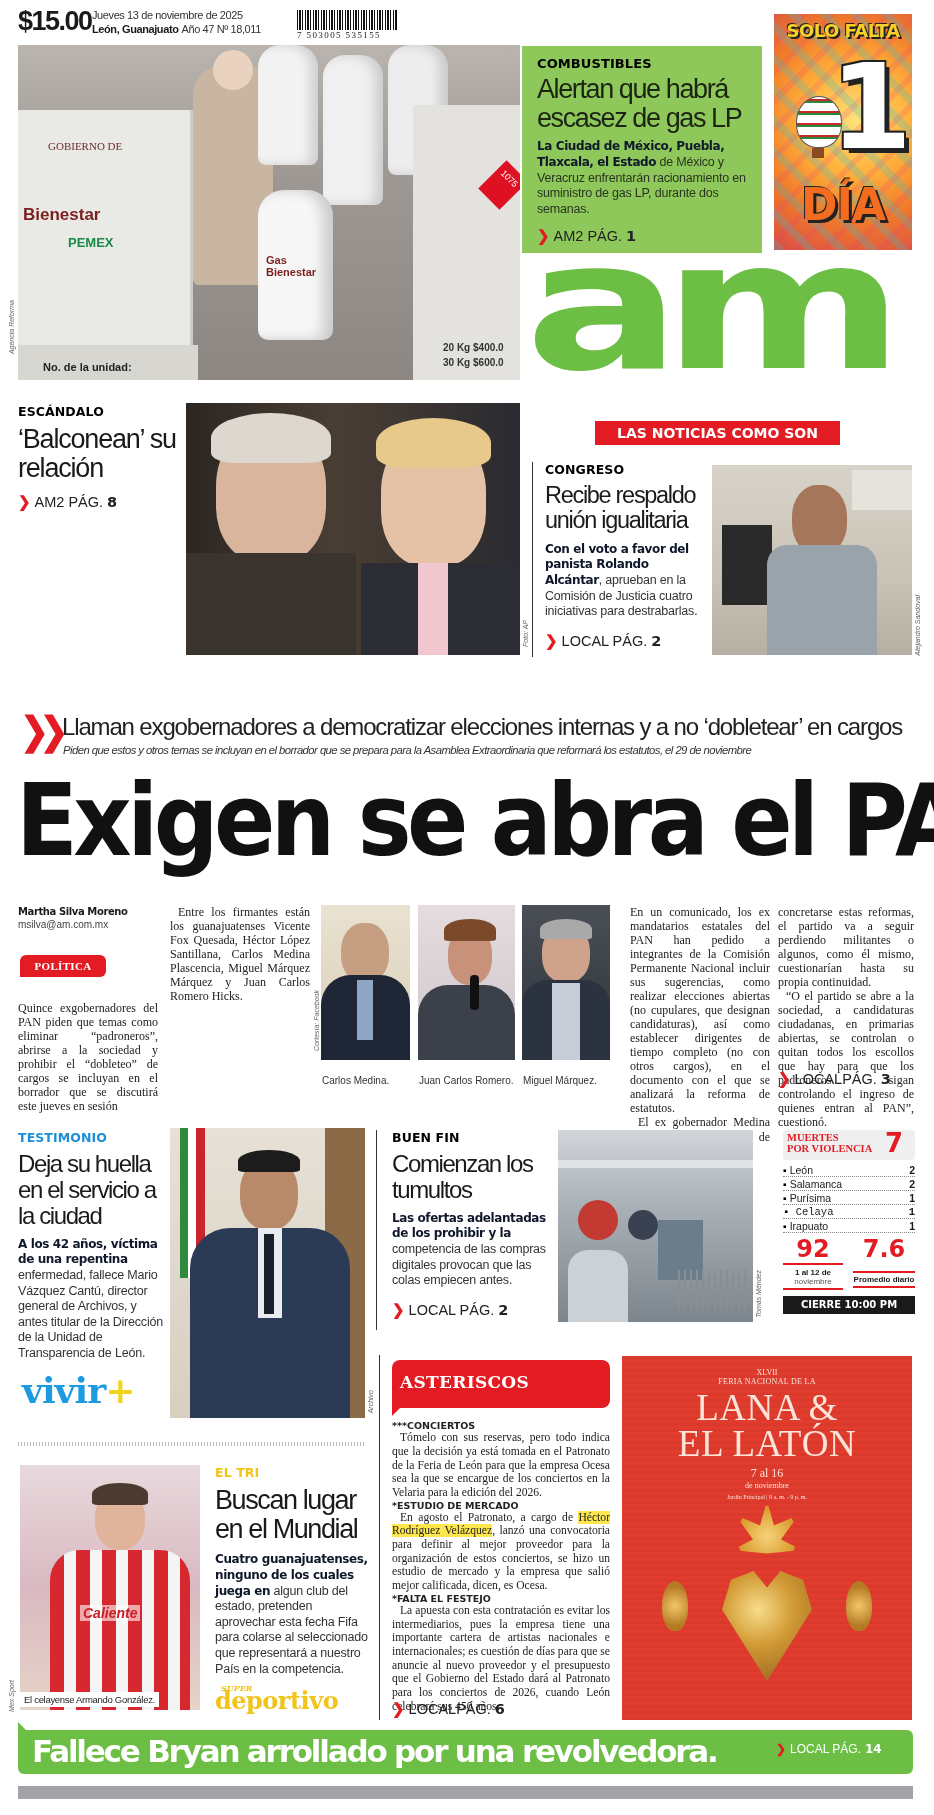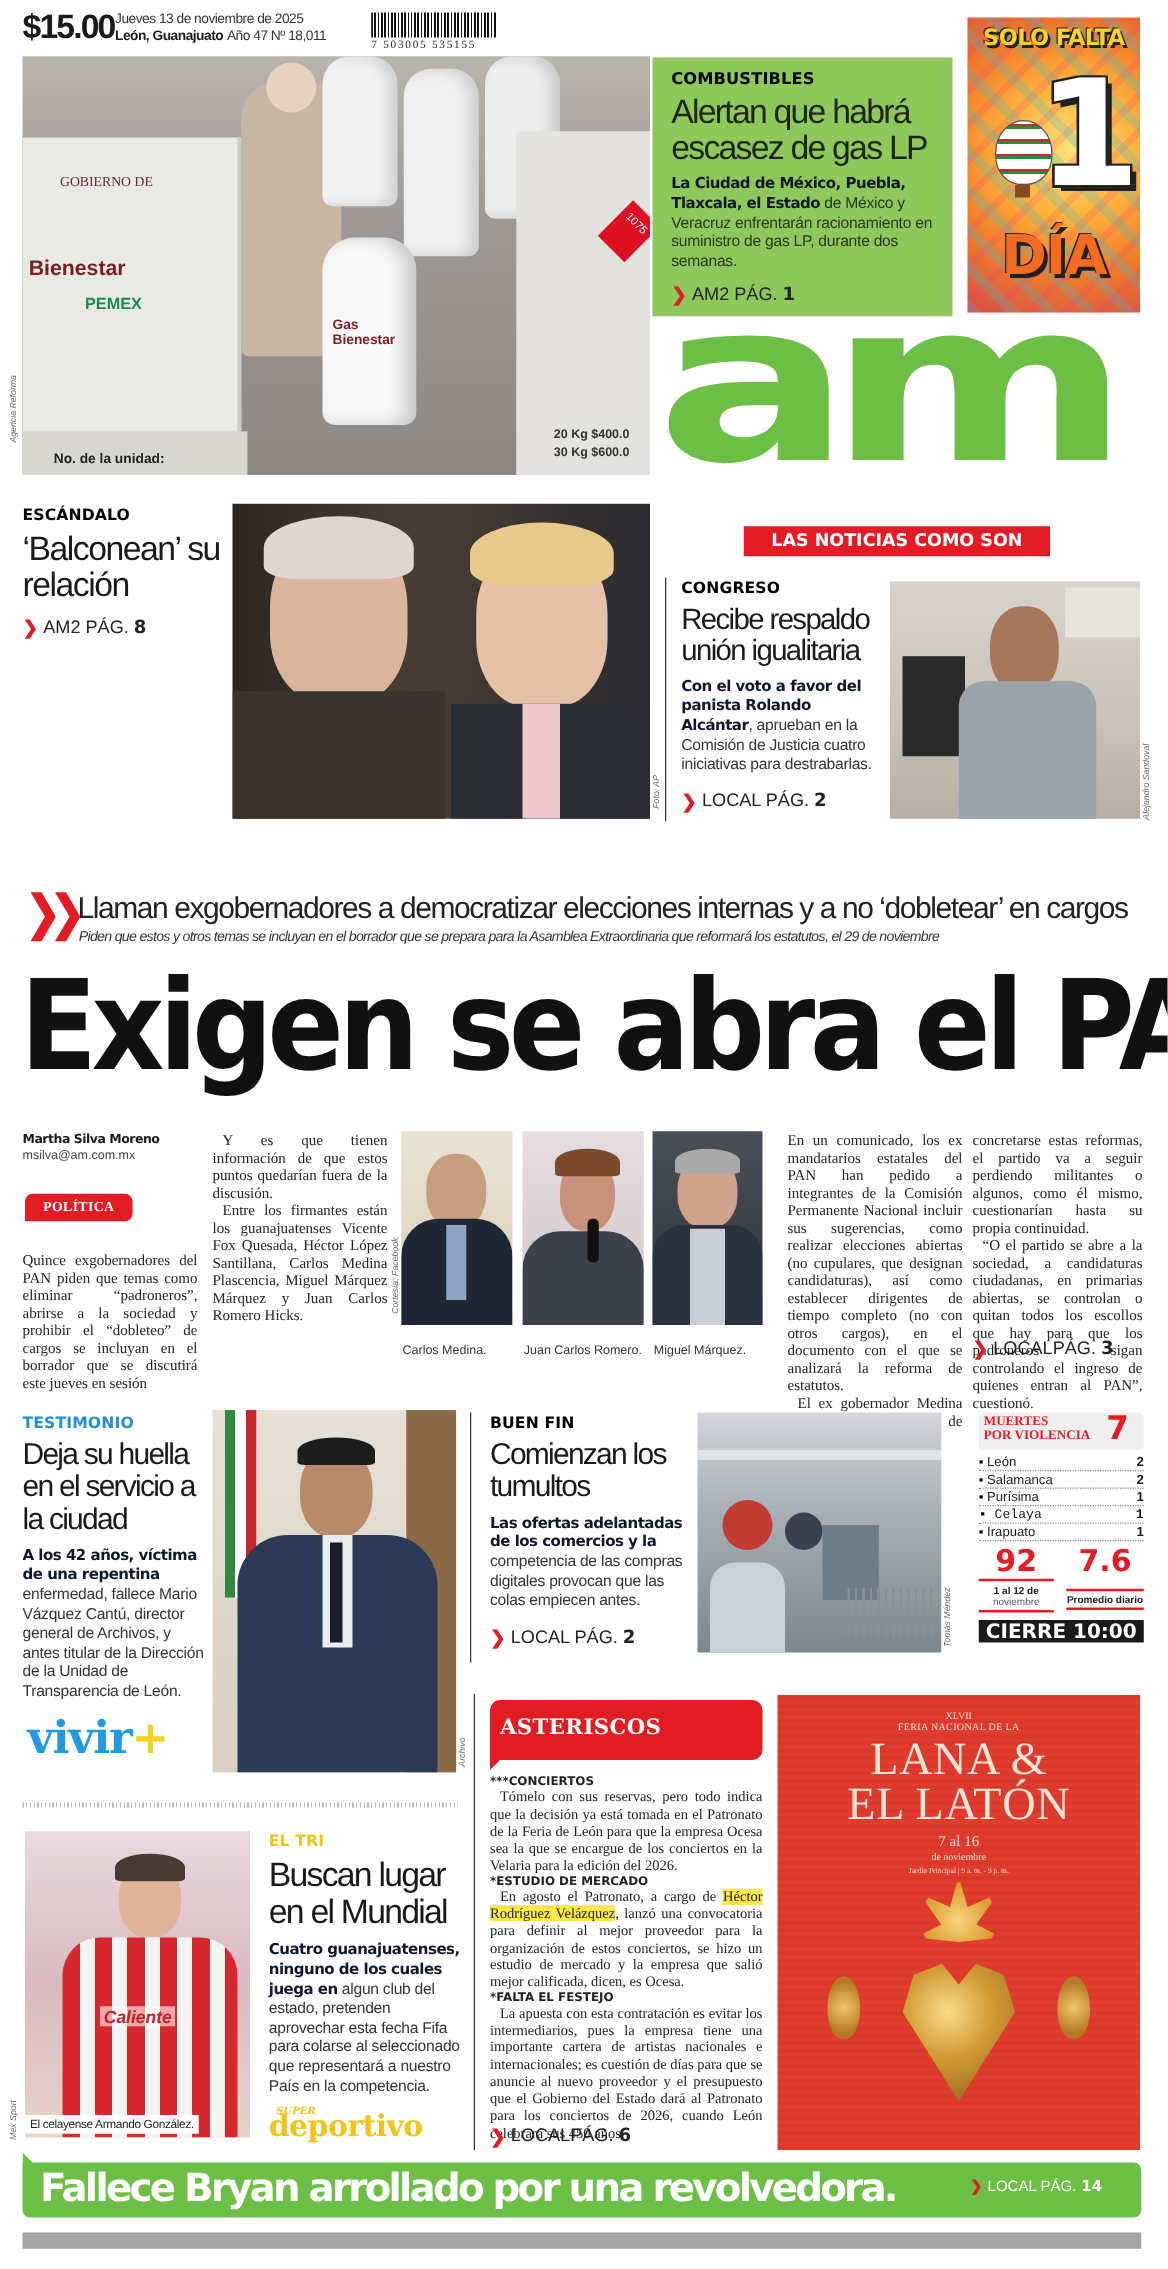--- a/index.html
+++ b/index.html
@@ -140,21 +140,20 @@
 <div class="abs" style="left:18px;top:906px;width:135px;">
   <div style="font-family:'DejaVu Sans',sans-serif;font-weight:bold;font-size:10px;letter-spacing:-0.4px;">Martha Silva Moreno</div>
   <div style="font-size:10px;color:#444;margin-top:2px;">msilva@am.com.mx</div>
 </div>
 <div class="abs" style="left:20px;top:955px;width:86px;height:22px;background:#e31b23;border-radius:6px 6px 6px 0;color:#fff;text-align:center;font-family:'Liberation Serif',serif;font-weight:bold;font-size:11px;line-height:22px;letter-spacing:0.3px;">
   <span>POLÍTICA</span>
 </div>
 <div class="abs body-col" style="left:18px;top:1001px;width:140px;">Quince exgobernadores del PAN piden que temas como eliminar “padroneros”, abrirse a la sociedad y prohibir el “dobleteo” de cargos se incluyan en el borrador que se discutirá este jueves en sesión</div>
 
 <div class="abs body-col" style="left:170px;top:905px;width:140px;">
-  <p>Y es que tienen información de que estos puntos quedarían fuera de la discusión.</p>
   <p>Entre los firmantes están los guanajuatenses Vicente Fox Quesada, Héctor López Santillana, Carlos Medina Plascencia, Miguel Márquez Márquez y Juan Carlos Romero Hicks.</p>
 </div>
 
 <div class="abs credit" style="left:313px;top:990px;">Cortesía: Facebook</div>
 <div class="abs photo" style="left:321px;top:905px;width:89px;height:155px;background:linear-gradient(180deg,#e9e2d1 0%,#d9cfb6 100%);">
   <div style="position:absolute;left:20px;top:18px;width:48px;height:60px;background:#c69f83;border-radius:45%;"></div>
   <div style="position:absolute;left:0;top:70px;width:89px;height:85px;background:#1f2636;border-radius:30px 30px 0 0;"></div>
   <div style="position:absolute;left:36px;top:75px;width:16px;height:60px;background:#8ea6c4;"></div>
 </div>
 <div class="abs" style="left:322px;top:1075px;font-size:10px;color:#333;">Carlos Medina.</div>
@@ -207,21 +206,21 @@
   <div style="position:absolute;left:88px;top:100px;width:24px;height:90px;background:#e9ecef;"></div>
   <div style="position:absolute;left:94px;top:106px;width:10px;height:80px;background:#1a1f2a;"></div>
 </div>
 <div class="abs credit" style="left:367px;top:1390px;">Archivo</div>
 
 <div class="abs vline" style="left:376px;top:1130px;height:200px;"></div>
 <div class="abs" style="left:392px;top:1130px;width:165px;">
   <div class="kicker red">BUEN FIN</div>
   <div class="headline" style="font-size:24px;margin-top:6px;letter-spacing:-1.4px;">Comienzan los tumultos</div>
   <div class="dek" style="margin-top:8px;">
-    <b>Las ofertas adelantadas de los comercios y la</b><span> competencia de las compras digitales provocan que las colas empiecen antes.</span>
+    <b>Las ofertas adelantadas de los prohibir y la</b><span> competencia de las compras digitales provocan que las colas empiecen antes.</span>
   </div>
   <div class="ref" style="margin-top:12px;">
     <span class="arr">❯</span>
     <span>LOCAL PÁG.</span>
       <b>2</b>
   </div>
 </div>
 <div class="abs photo" style="left:558px;top:1130px;width:195px;height:192px;background:linear-gradient(180deg,#d2d5d9 0%,#a9b0b6 40%,#7d868d 100%);">
   <div style="position:absolute;left:0;top:30px;width:195px;height:8px;background:#e0e3e6;"></div>
   <div style="position:absolute;left:20px;top:70px;width:40px;height:40px;background:#c23a32;border-radius:50%;"></div>
@@ -266,21 +265,21 @@
     <div style="width:60px;text-align:center;">
       <div style="font-family:'DejaVu Sans',sans-serif;font-weight:bold;font-size:24px;color:#e31b23;line-height:28px;border-bottom:2px solid #e31b23;">92</div>
       <div style="font-size:8px;font-weight:bold;margin-top:3px;">1 al 12 de</div>
       <div style="font-size:8px;color:#555;border-bottom:2px solid #e31b23;padding-bottom:2px;">noviembre</div>
     </div>
     <div style="width:62px;text-align:center;">
       <div style="font-family:'DejaVu Sans',sans-serif;font-weight:bold;font-size:24px;color:#e31b23;line-height:28px;">7.6</div>
       <div style="font-size:8px;font-weight:bold;margin-top:8px;border-top:2px solid #e31b23;border-bottom:2px solid #e31b23;padding:2px 0;">Promedio diario</div>
     </div>
   </div>
-  <div style="margin-top:6px;background:#1a1a1a;color:#fff;text-align:center;font-family:'DejaVu Sans',sans-serif;font-weight:bold;font-size:16px;height:18px;line-height:18px;">CIERRE 10:00 PM</div>
+  <div style="margin-top:6px;background:#1a1a1a;color:#fff;text-align:center;font-family:'DejaVu Sans',sans-serif;font-weight:bold;font-size:10px;height:18px;line-height:18px;">CIERRE 10:00 PM</div>
 </div>
 
 <div class="abs" style="left:18px;top:1442px;width:348px;height:4px;background:repeating-linear-gradient(90deg,#bbb 0 1px,transparent 1px 3px);"></div>
 
 <div class="abs photo" style="left:20px;top:1465px;width:180px;height:245px;background:linear-gradient(180deg,#e8d9dd 0%,#d9b9c1 50%,#e6d4c8 100%);">
   <div style="position:absolute;left:75px;top:25px;width:50px;height:60px;background:#e0b49b;border-radius:45%;"></div>
   <div style="position:absolute;left:72px;top:18px;width:56px;height:22px;background:#4a3a30;border-radius:50% 50% 10% 10%;"></div>
   <div style="position:absolute;left:30px;top:85px;width:140px;height:160px;background:repeating-linear-gradient(90deg,#d8282f 0 14px,#f4f4f4 14px 26px);border-radius:30px 30px 0 0;"></div>
   <div style="position:absolute;left:60px;top:140px;font-style:italic;font-weight:bold;font-size:14px;color:#c41e26;background:rgba(255,255,255,.6);padding:0 3px;">Caliente</div>
 </div>

